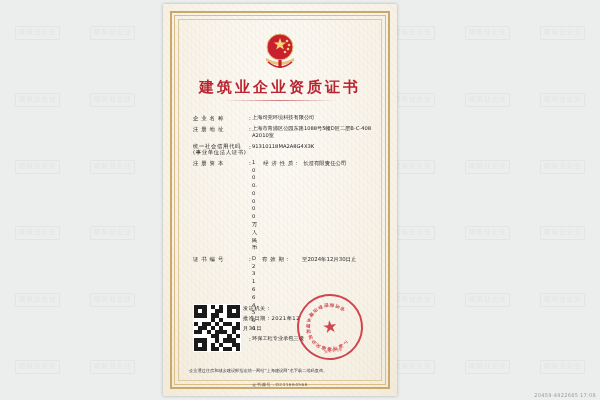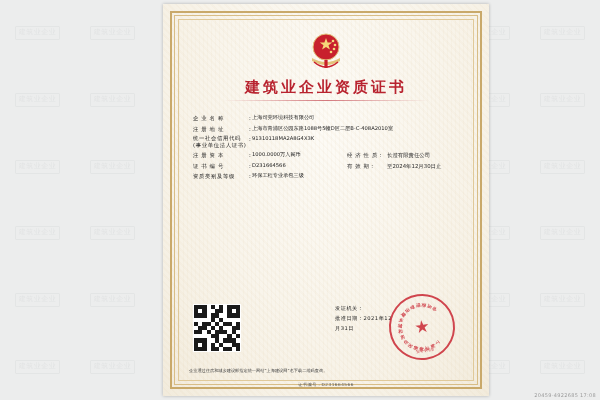--- a/index.html
+++ b/index.html
@@ -46,21 +46,21 @@
     color: #d2d4d5;
     font-size: 6px;
     border-radius: 1px;
   }
 
   
   .cert {
     position: absolute;
     left: 163px;
     top: 4px;
-    width: 326px;
+    width: 234px;
     height: 392px;
     background: #fbf8f1;
     box-shadow: 0 0 3px rgba(0,0,0,0.25);
     overflow: hidden;
   }
   .cert-inner-tex {
     position: absolute;
     inset: 0;
     background:
       repeating-linear-gradient(45deg, rgba(212,185,140,0.06) 0 2px, rgba(255,255,255,0) 2px 5px),

